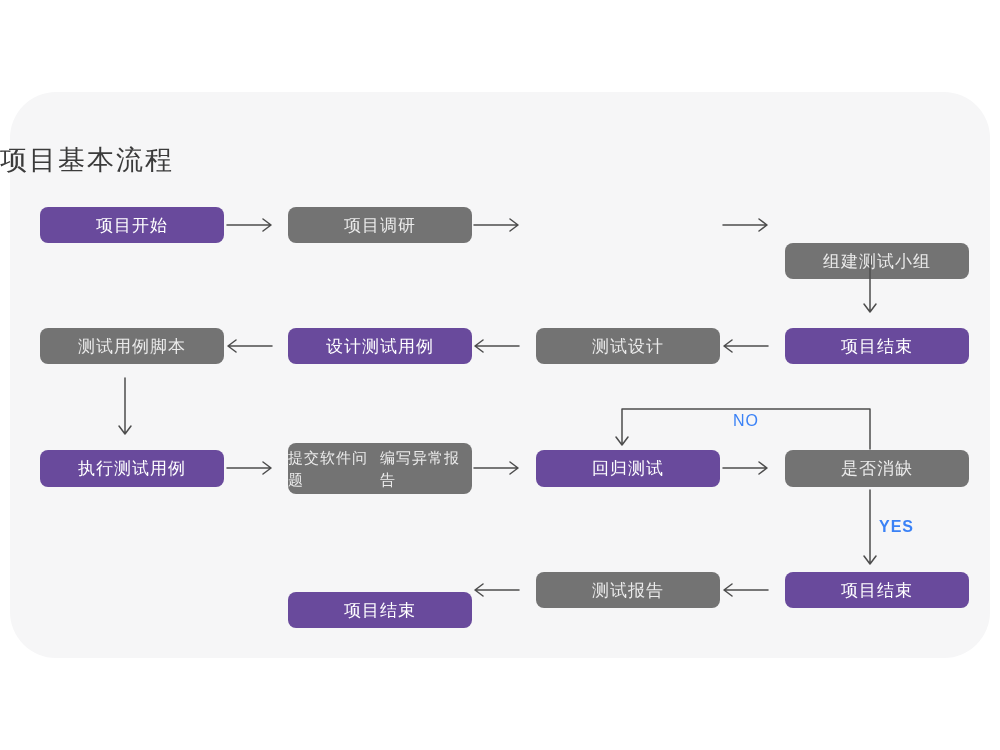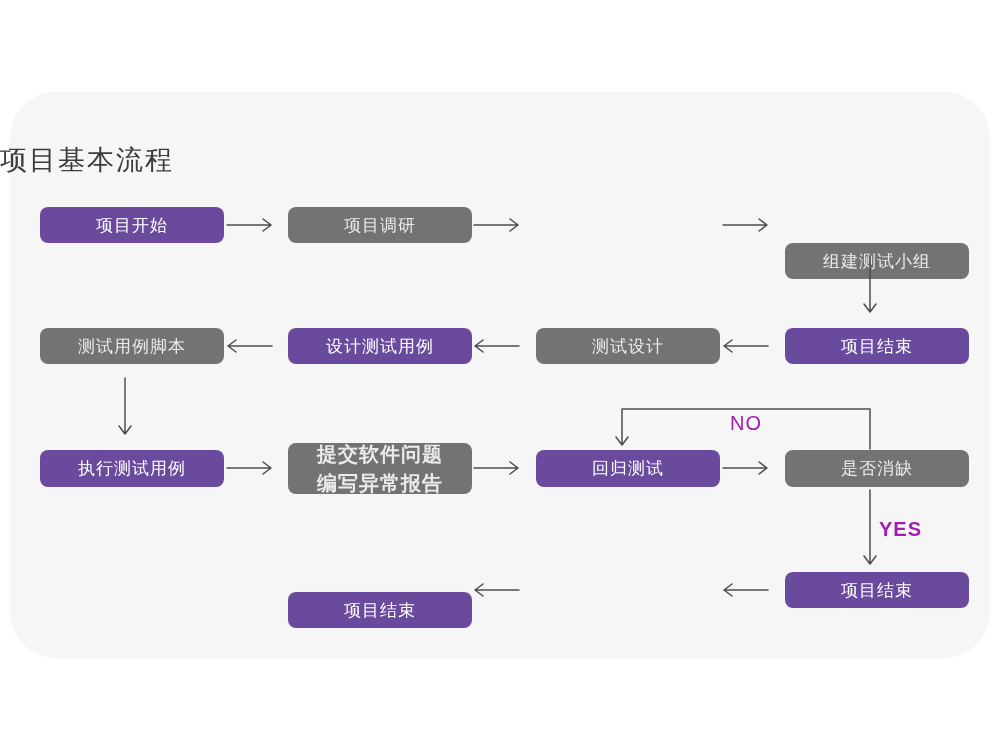--- a/index.html
+++ b/index.html
@@ -42,30 +42,29 @@
     display: flex;
     align-items: center;
     justify-content: center;
     font-size: 17px;
     letter-spacing: 1px;
   }
   .node.purple { background: #694a9c; color: #ffffff; }
   .node.gray   { background: #737373; color: #ebebeb; }
   .node.tall {
     height: 51px;
-    flex-direction: column;
-    font-size: 20px;
+    flex-direction: row;
+    font-size: 15px;
     line-height: 1.45;
-    font-weight: bold;
   }
   .node.r3 { height: 37px; font-family: Liberation Mono, monospace; }
   .edge-label {
     position: absolute;
-    font-size: 20px;
-    color: #a21caf;
+    font-size: 16px;
+    color: #3b82f6;
     letter-spacing: 1px;
   }
   .label-no {
     left: 696px;
     top: 412px;
     width: 100px;
     text-align: center;
   }
   .label-yes {
     left: 879px;
@@ -108,20 +107,21 @@
 
   <div class="node purple r3" style="left:40px;  top:450px;">执行测试用例</div>
   <div class="node gray tall" style="left:288px; top:443px;">
     <span>提交软件问题</span>
     <span>编写异常报告</span>
   </div>
   <div class="node purple r3" style="left:536px; top:450px;">回归测试</div>
   <div class="node gray r3" style="left:785px; top:450px;">是否消缺</div>
 
   <div class="node purple" style="left:785px; top:572px;">项目结束</div>
+  <div class="node gray" style="left:536px; top:572px;">测试报告</div>
   <div class="node purple" style="left:288px; top:572px;margin-top:20px;">项目结束</div>
 
   <div class="edge-label label-no">NO</div>
   <div class="edge-label label-yes">YES</div>
 
   <svg class="arrows" viewBox="0 0 1000 750" xmlns="http://www.w3.org/2000/svg">
 
     <path d="M227 225 H271 M263 219 L271 225 L263 231"></path>
     <path d="M474 225 H518 M510 219 L518 225 L510 231"></path>
     <path d="M723 225 H767 M759 219 L767 225 L759 231"></path>

